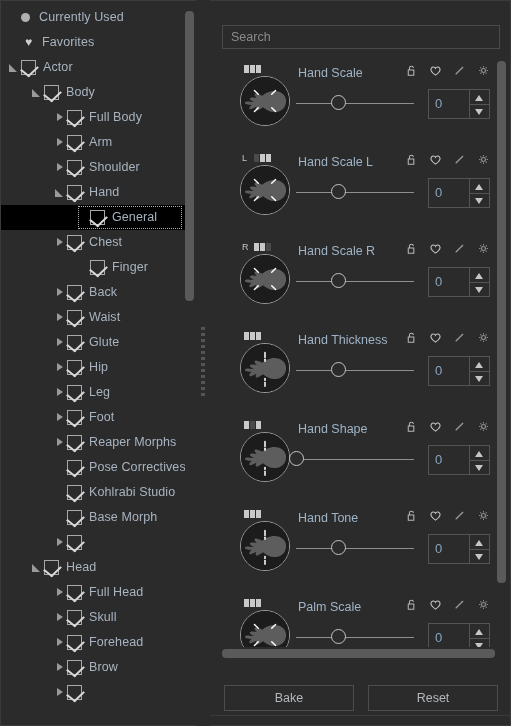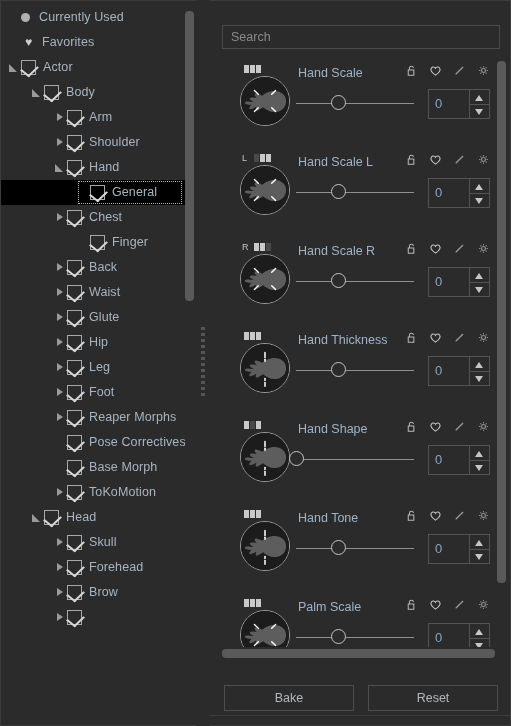--- a/index.html
+++ b/index.html
@@ -437,20 +437,26 @@
         <div class="tree-row">
           <div style="width: 29px; flex: 0 0 auto;"></div>
           <div class="twisty open"></div>
           <span class="chk checked"></span>
           <span class="tree-label">Body</span>
         </div>
         <div class="tree-row">
           <div style="width: 52px; flex: 0 0 auto;"></div>
           <div class="twisty closed"></div>
           <span class="chk checked"></span>
+          <span class="tree-label">Full Body</span>
+        </div>
+        <div class="tree-row">
+          <div style="width: 52px; flex: 0 0 auto;"></div>
+          <div class="twisty closed"></div>
+          <span class="chk checked"></span>
           <span class="tree-label">Arm</span>
         </div>
         <div class="tree-row">
           <div style="width: 52px; flex: 0 0 auto;"></div>
           <div class="twisty closed"></div>
           <span class="chk checked"></span>
           <span class="tree-label">Shoulder</span>
         </div>
         <div class="tree-row">
           <div style="width: 52px; flex: 0 0 auto;"></div>
@@ -522,33 +528,44 @@
         <div class="tree-row">
           <div style="width: 52px; flex: 0 0 auto;"></div>
           <div class="twisty "></div>
           <span class="chk checked"></span>
           <span class="tree-label">Pose Correctives</span>
         </div>
         <div class="tree-row">
           <div style="width: 52px; flex: 0 0 auto;"></div>
           <div class="twisty "></div>
           <span class="chk checked"></span>
+          <span class="tree-label">Kohlrabi Studio</span>
+        </div>
+        <div class="tree-row">
+          <div style="width: 52px; flex: 0 0 auto;"></div>
+          <div class="twisty "></div>
+          <span class="chk checked"></span>
           <span class="tree-label">Base Morph</span>
         </div>
         <div class="tree-row">
           <div style="width: 52px; flex: 0 0 auto;"></div>
           <div class="twisty closed"></div>
           <span class="chk checked"></span>
-          <span class="tree-label">ToKoMotion</span>
         </div>
         <div class="tree-row">
           <div style="width: 29px; flex: 0 0 auto;"></div>
           <div class="twisty open"></div>
           <span class="chk checked"></span>
           <span class="tree-label">Head</span>
+        </div>
+        <div class="tree-row">
+          <div style="width: 52px; flex: 0 0 auto;"></div>
+          <div class="twisty closed"></div>
+          <span class="chk checked"></span>
+          <span class="tree-label">Full Head</span>
         </div>
         <div class="tree-row">
           <div style="width: 52px; flex: 0 0 auto;"></div>
           <div class="twisty closed"></div>
           <span class="chk checked"></span>
           <span class="tree-label">Skull</span>
         </div>
         <div class="tree-row">
           <div style="width: 52px; flex: 0 0 auto;"></div>
           <div class="twisty closed"></div>

